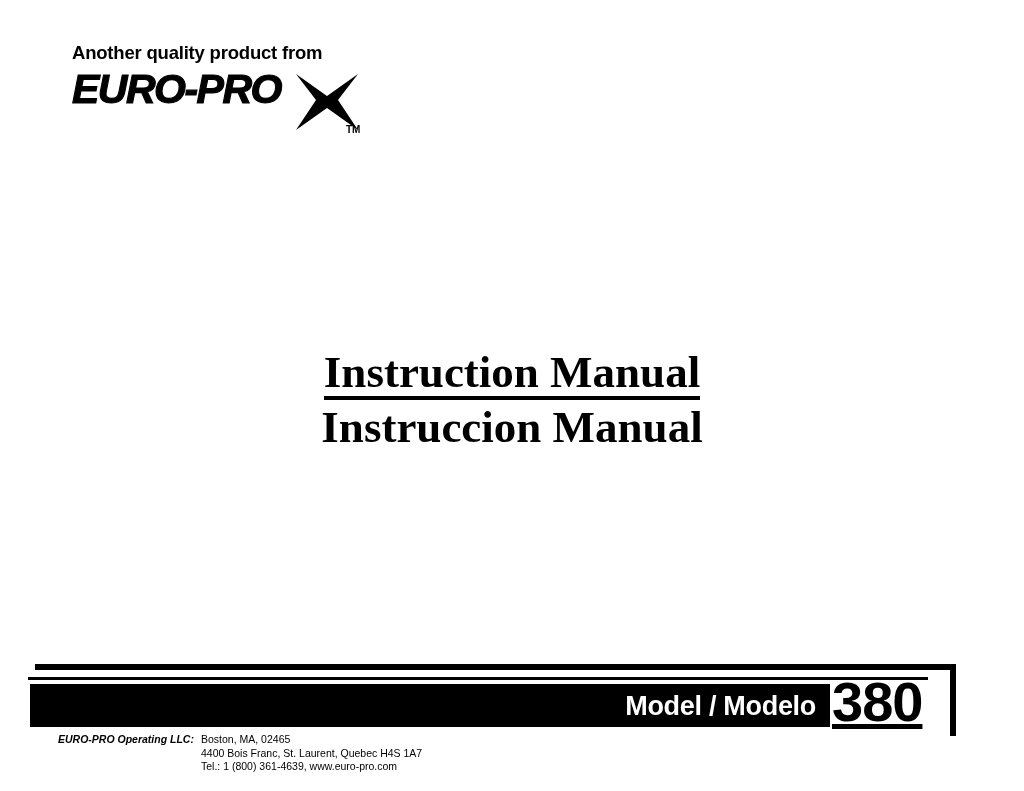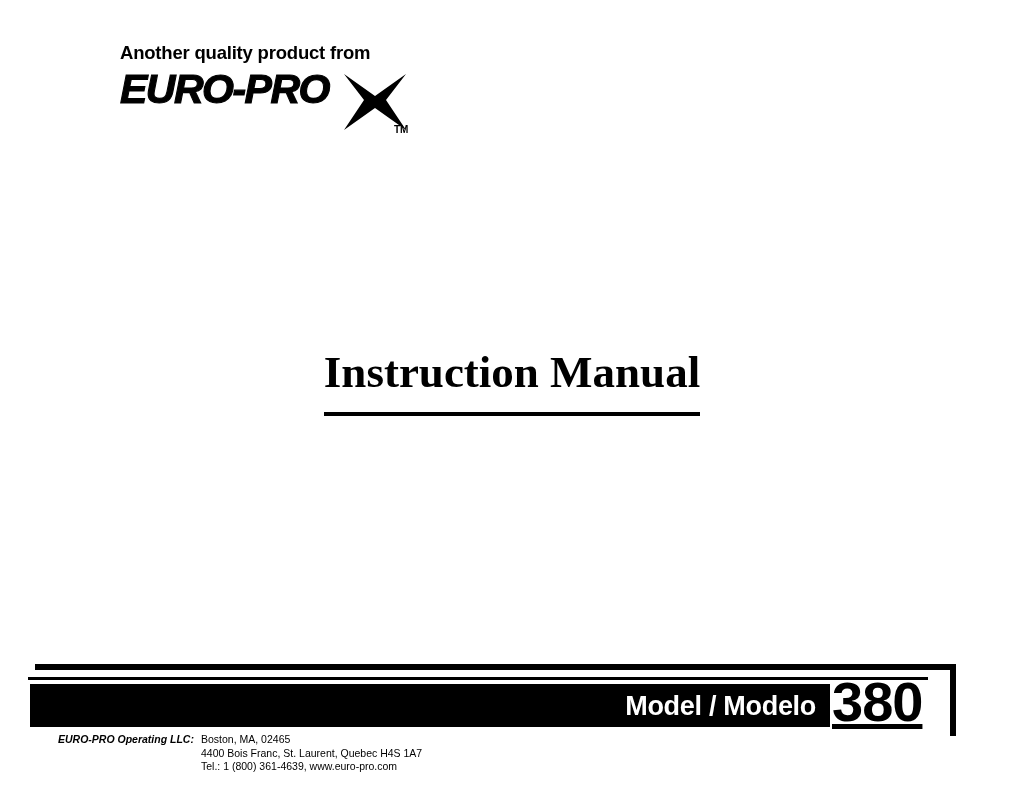--- a/index.html
+++ b/index.html
@@ -16,21 +16,20 @@
     overflow: hidden;
   }
 
   
   #brand-logo {
     position: absolute;
     left: 72px;
     top: 44px;
     width: 320px;
     height: 85px;
-    margin-left: 48px;
   }
   #brand-tagline {
     font-family: "Liberation Sans", sans-serif;
     font-weight: bold;
     font-size: 18.5px;
     letter-spacing: -0.2px;
     line-height: 1;
     white-space: nowrap;
     color: #000;
   }
@@ -81,21 +80,21 @@
     font-family: "Liberation Serif", serif;
     font-weight: bold;
     font-size: 45px;
     line-height: 1.22;
     letter-spacing: 0px;
     color: #000;
   }
   #title-en-wrap {
     display: inline-block;
     position: relative;
-    padding-bottom: 16px;
+    padding-bottom: 0;
   }
   #title-underline {
     position: absolute;
     left: 0;
     right: 0;
     bottom: 0px;
     height: 4px;
     background: #000;
   }
 
@@ -215,20 +214,21 @@
   </div>
 </div>
 
 <div id="title-block">
   <div class="doc-title">
     <span id="title-en-wrap">
       <span>Instruction Manual</span>
       <span id="title-underline"></span>
     </span>
   </div>
+  <div class="doc-title">Instruccion Manual</div>
 </div>
 
 <div id="model-banner">
   <div id="banner-rule-thick"></div>
   <div id="banner-rule-thin"></div>
 
   <div id="banner-bar">
     <span id="banner-label">Model / Modelo</span>
   </div>
 

